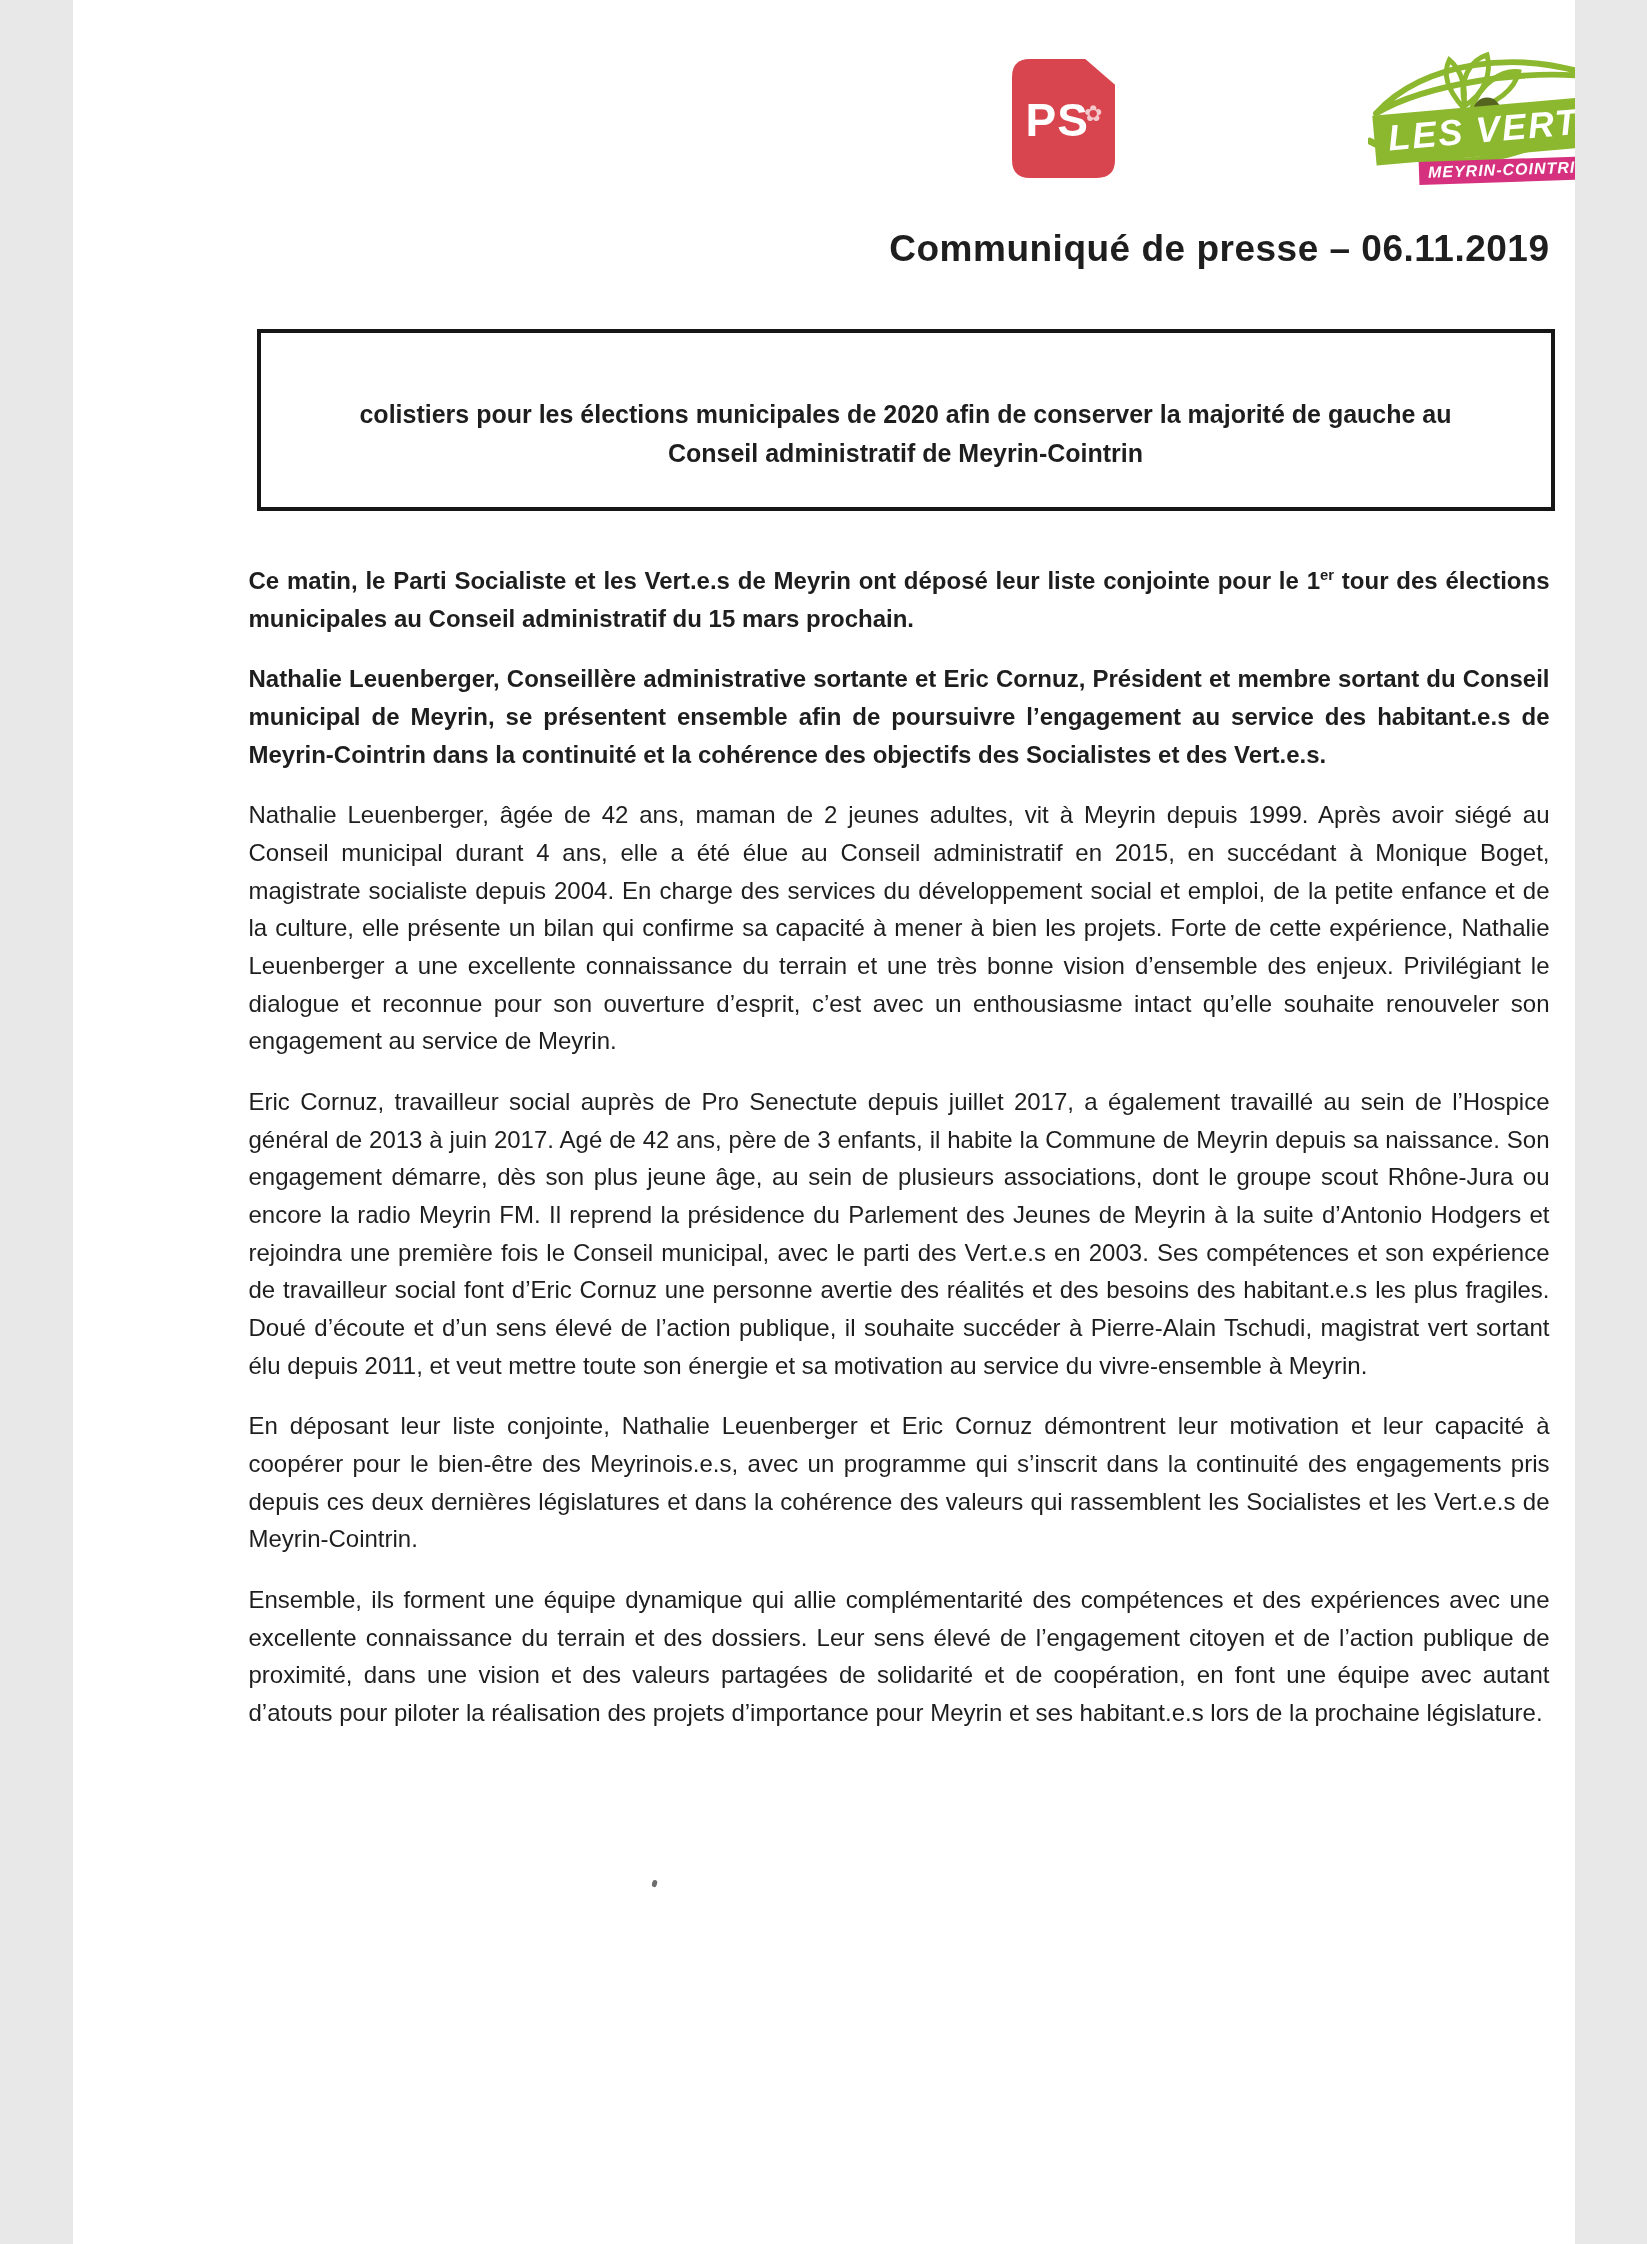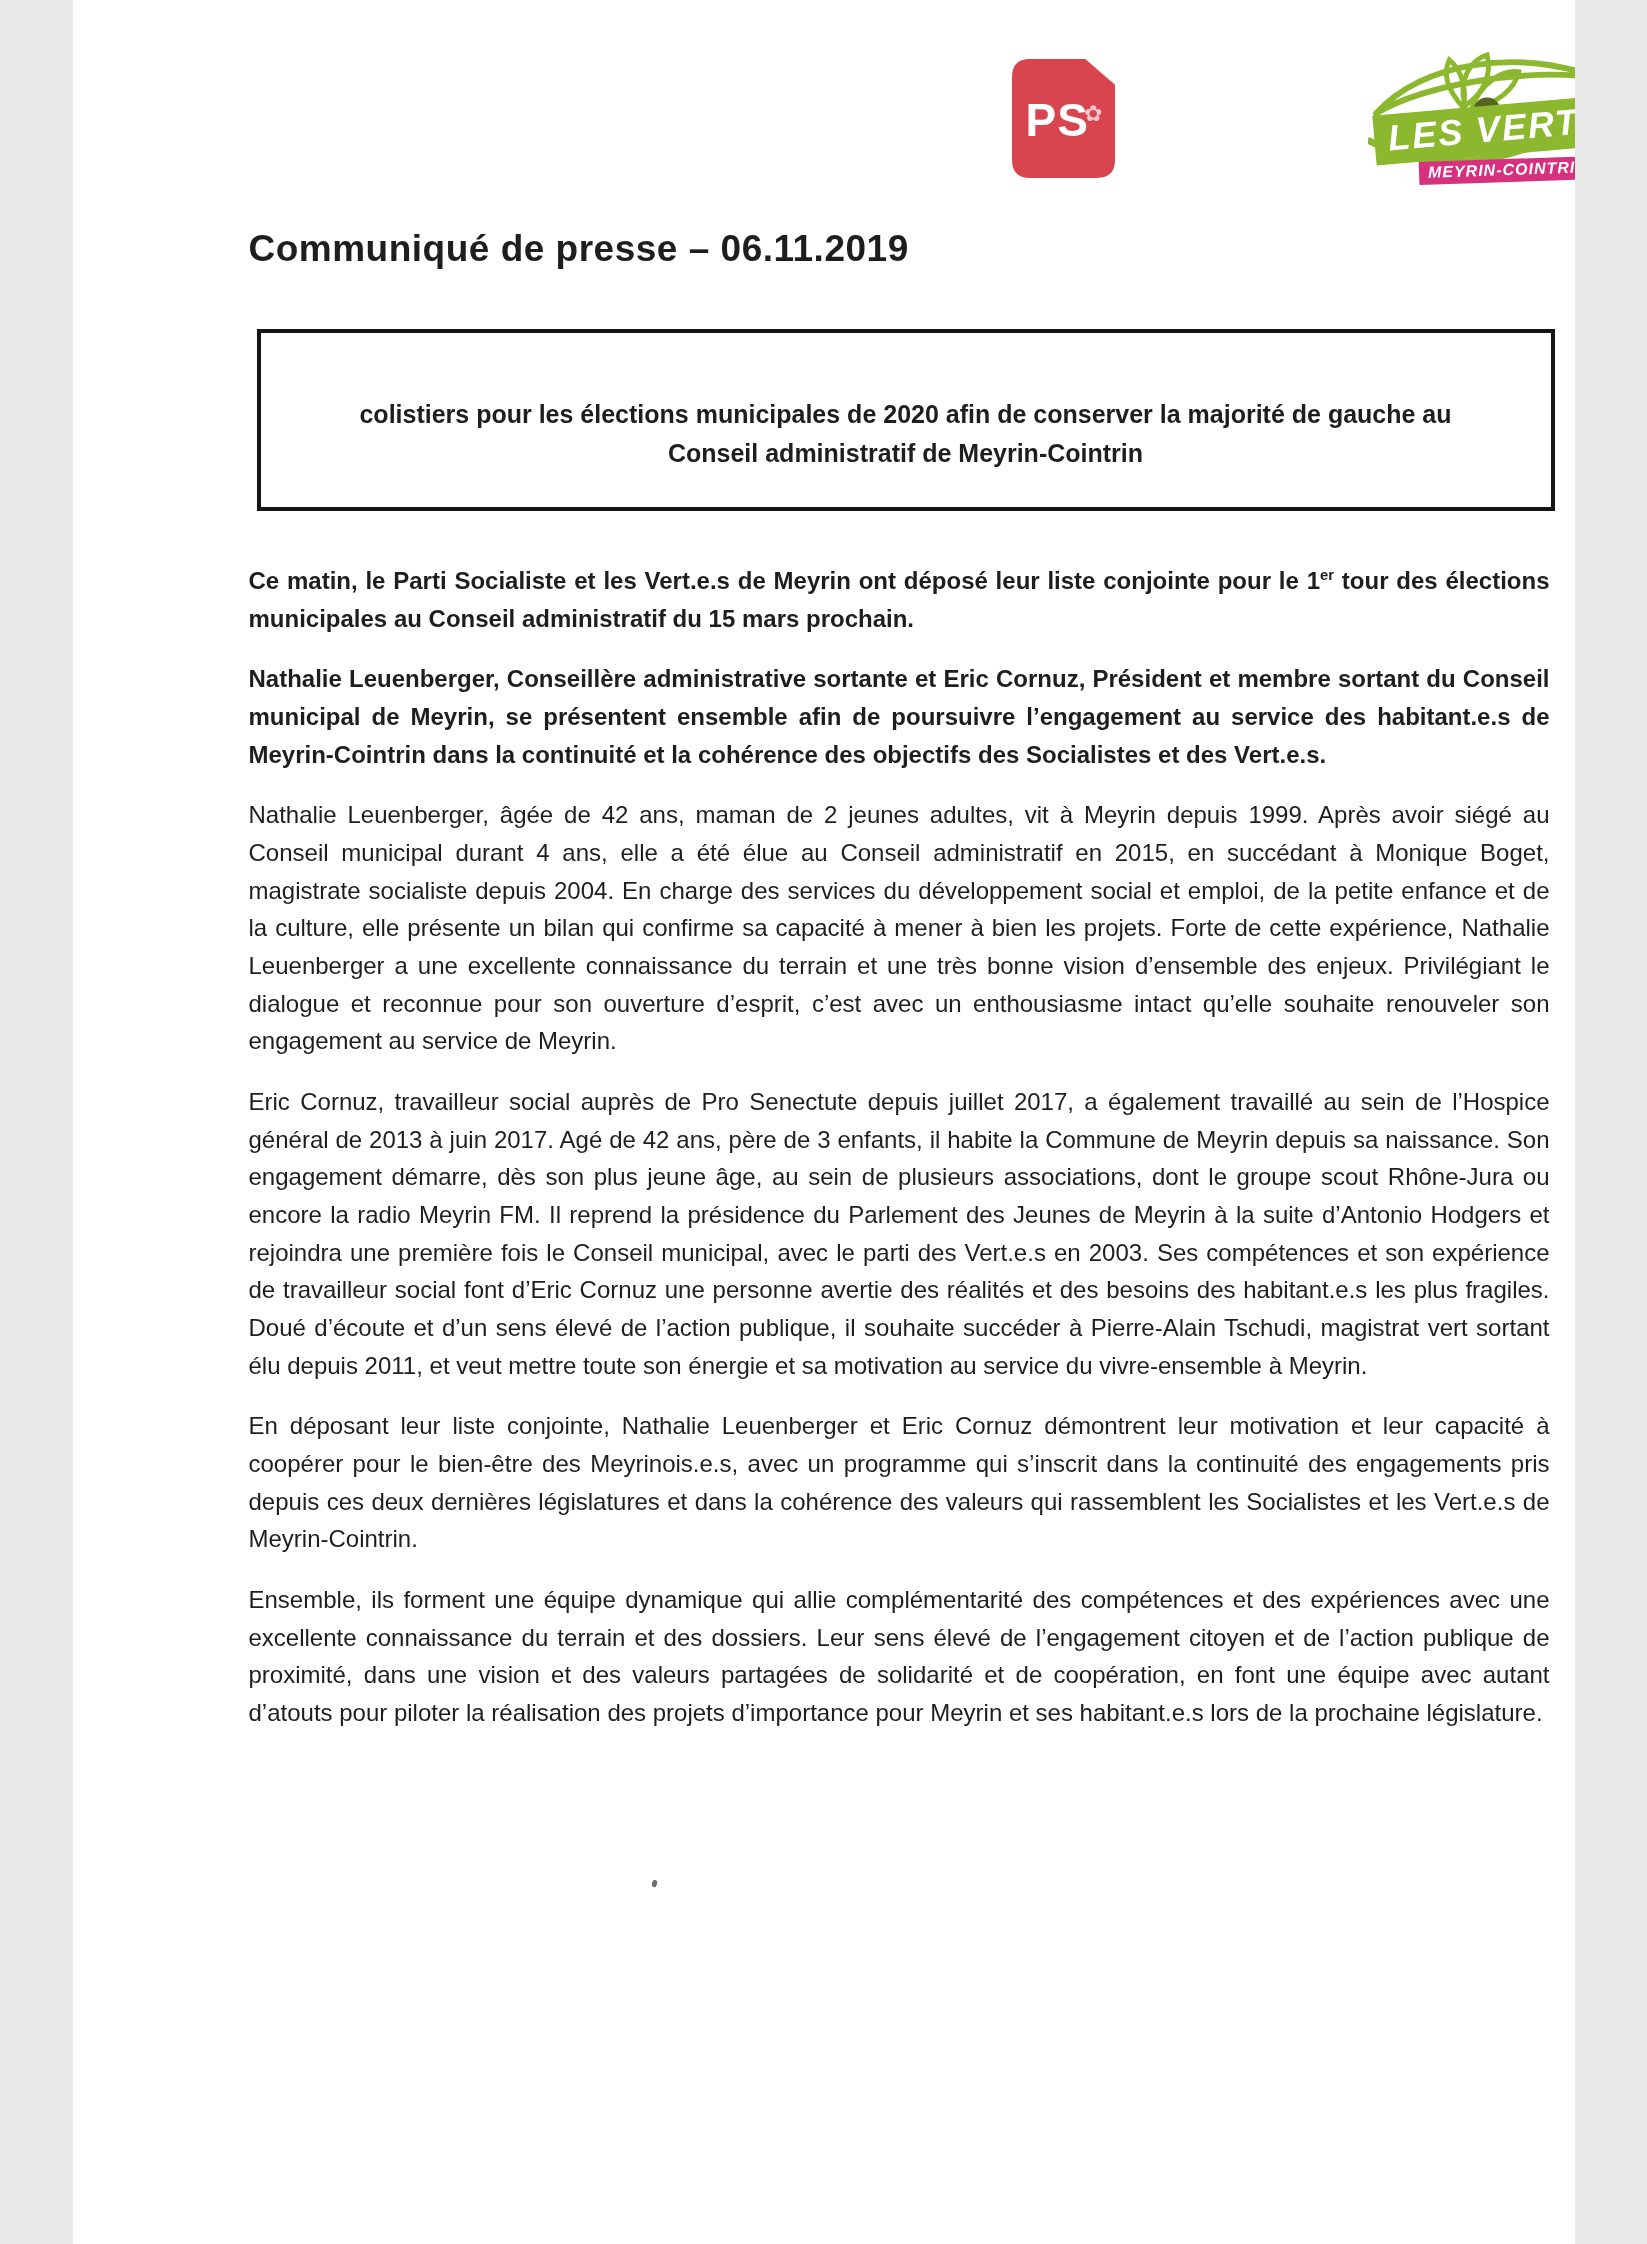--- a/index.html
+++ b/index.html
@@ -46,21 +46,21 @@
     background:#d5317f;color:#fff;
     font-size:16px;font-weight:700;font-style:italic;letter-spacing:1px;
     padding:2px 9px 3px 9px;
     transform:rotate(-2deg);
     white-space:nowrap;
   }
 
   
   .doc-title{
     position:absolute;left:176px;top:228px;width:1301px;
-    text-align:left;font-size:37px;font-weight:700;letter-spacing:0.5px;
+    text-align:right;font-size:37px;font-weight:700;letter-spacing:0.5px;
   }
   .headline-box{
     position:absolute;left:184px;top:329px;width:1298px;
     box-sizing:border-box;border:4px solid #161616;
     text-align:center;padding:22px 55px 34px 55px;
   }
   .headline-title{font-size:36px;font-weight:700;letter-spacing:0.5px;}
   .headline-subtitle{
     font-size:25px;font-weight:700;line-height:1.55;margin-top:40px;
   }

